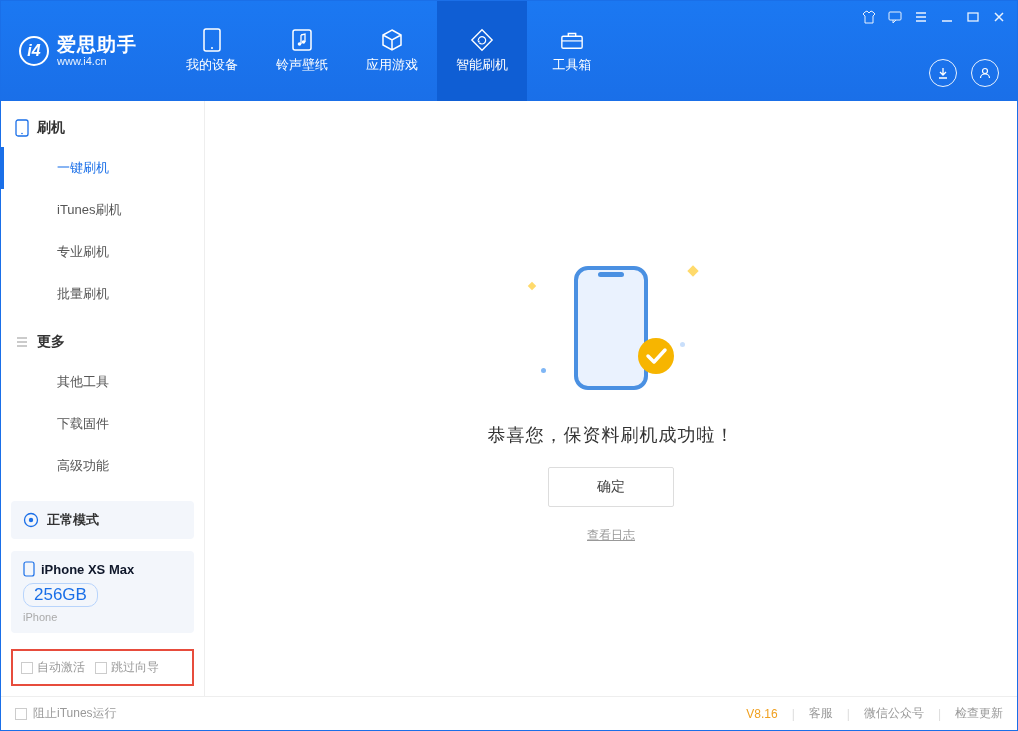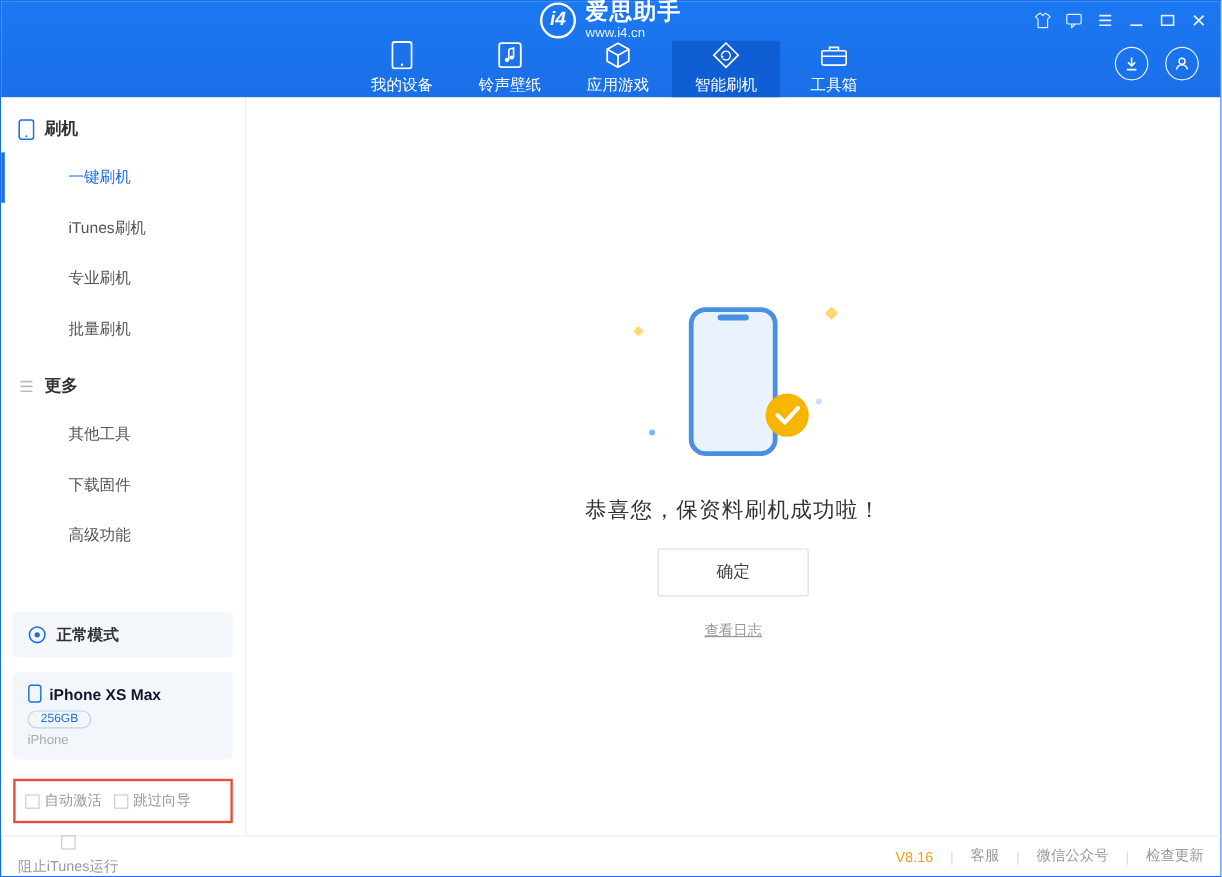--- a/index.html
+++ b/index.html
@@ -1,18 +1,18 @@
 <!DOCTYPE html>
 <html><head>
 <meta charset="utf-8">
 <style>
 * { margin: 0; padding: 0; box-sizing: border-box; font-family: "Microsoft YaHei", Arial, sans-serif; }
 body { background: #fff; }
 .window { width: 1018px; height: 731px; border: 1px solid #1a6fe8; display: flex; flex-direction: column; }
-.header { height: 80px; background: linear-gradient(to bottom, #1b78f2, #1a6fe8); display: flex; align-items: center; color: #fff; position: relative; flex-direction: column; }
+.header { height: 100px; background: linear-gradient(to bottom, #1b78f2, #1a6fe8); display: flex; align-items: center; color: #fff; position: relative; }
 .logo-area { display: flex; align-items: center; padding: 0 18px; gap: 8px; }
 .logo-icon { width: 30px; height: 30px; border: 2px solid #fff; border-radius: 50%; display: flex; align-items: center; justify-content: center; font-size: 16px; font-weight: bold; font-style: italic; }
 .logo-text { display: flex; flex-direction: column; line-height: 1.1; }
 .logo-title { font-size: 19px; font-weight: 600; letter-spacing: 1px; }
 .logo-sub { font-size: 11px; opacity: 0.9; }
 .nav-tabs { display: flex; height: 100%; margin-left: 12px; }
 .nav-tab { width: 90px; display: flex; flex-direction: column; align-items: center; justify-content: center; gap: 4px; cursor: pointer; font-size: 13px; }
 .nav-tab.active { background: #0f5ed4; }
 .nav-tab-icon { width: 24px; height: 24px; display: flex; align-items: center; justify-content: center; }
 .header-right { position: absolute; right: 10px; top: 8px; display: flex; gap: 10px; align-items: center; }
@@ -23,32 +23,32 @@
 .sidebar { width: 204px; border-right: 1px solid #eee; display: flex; flex-direction: column; background: #fff; }
 .side-section-title { display: flex; align-items: center; gap: 8px; padding: 18px 14px 10px; font-size: 14px; color: #333; font-weight: 600; }
 .side-items { padding-left: 0; }
 .side-item { padding: 12px 0 12px 56px; font-size: 13px; color: #555; cursor: pointer; }
 .side-item.active { color: #1a6fe8; position: relative; }
 .side-item.active::before { content:""; position:absolute; left:0; top:0; bottom:0; width:3px; background:#1a6fe8; }
 .side-gap { flex: 1; }
 .side-status { margin: 6px 10px; padding: 10px 12px; background: #f3f6fb; border-radius: 4px; font-size: 13px; color: #333; display: flex; align-items: center; gap: 8px; font-weight:600; }
 .side-device { margin: 6px 10px 10px; padding: 10px 12px; background: #f3f6fb; border-radius: 4px; }
 .dev-name { font-size: 13px; font-weight: 700; color: #0f172a; display:flex; align-items:center; gap:6px; }
-.dev-cap { display: inline-block; margin-top: 6px; font-size: 10px; color: #1a6fe8; border: 1px solid #b8d4fb; border-radius: 10px; padding: 1px 10px; }
+.dev-cap { display: inline-block; margin-top: 6px; font-size: 17px; color: #1a6fe8; border: 1px solid #b8d4fb; border-radius: 10px; padding: 1px 10px; }
 .dev-type { font-size: 11px; color: #aaa; margin-top: 4px; }
 .side-checks { border: 2px solid #e74c3c; margin: 6px 10px 10px; padding: 8px 8px; display: flex; gap: 10px; align-items: center; }
 .chk-label { display: flex; align-items: center; gap: 4px; font-size: 12px; color: #999; cursor: pointer; }
 .chk-box { width: 12px; height: 12px; border: 1px solid #ccc; }
 .main { flex: 1; display: flex; align-items: center; justify-content: center; flex-direction: column; gap: 20px; }
 .phone-illus { position: relative; width: 120px; height: 150px; display:flex; align-items:center; justify-content:center; }
 .main-msg { font-size: 18px; color: #333; letter-spacing: 1px; }
 .btn-ok { border: 1px solid #ddd; background: #fff; padding: 10px 48px; font-size: 14px; color: #444; cursor: pointer; border-radius: 2px; }
 .link-log { font-size: 12px; color: #999; text-decoration: underline; cursor: pointer; }
 .footer { height: 34px; border-top: 1px solid #eee; display: flex; align-items: center; padding: 0 14px; font-size: 12px; color: #999; }
-.footer-left { display: flex; align-items: center; gap: 6px; flex-direction: column; }
+.footer-left { display: flex; align-items: center; gap: 6px; }
 .footer-right { margin-left: auto; display: flex; align-items: center; gap: 14px; color: #999; }
 .footer-right span { cursor: pointer; }
 .footer-sep { color: #ddd; }
 .sparkle { position:absolute; width:6px; height:6px; background:#ffda6b; transform:rotate(45deg); }
 .dot { position:absolute; width:5px; height:5px; border-radius:50%; }
 svg { display:block; }
 </style>
 </head>
 <body>
 

